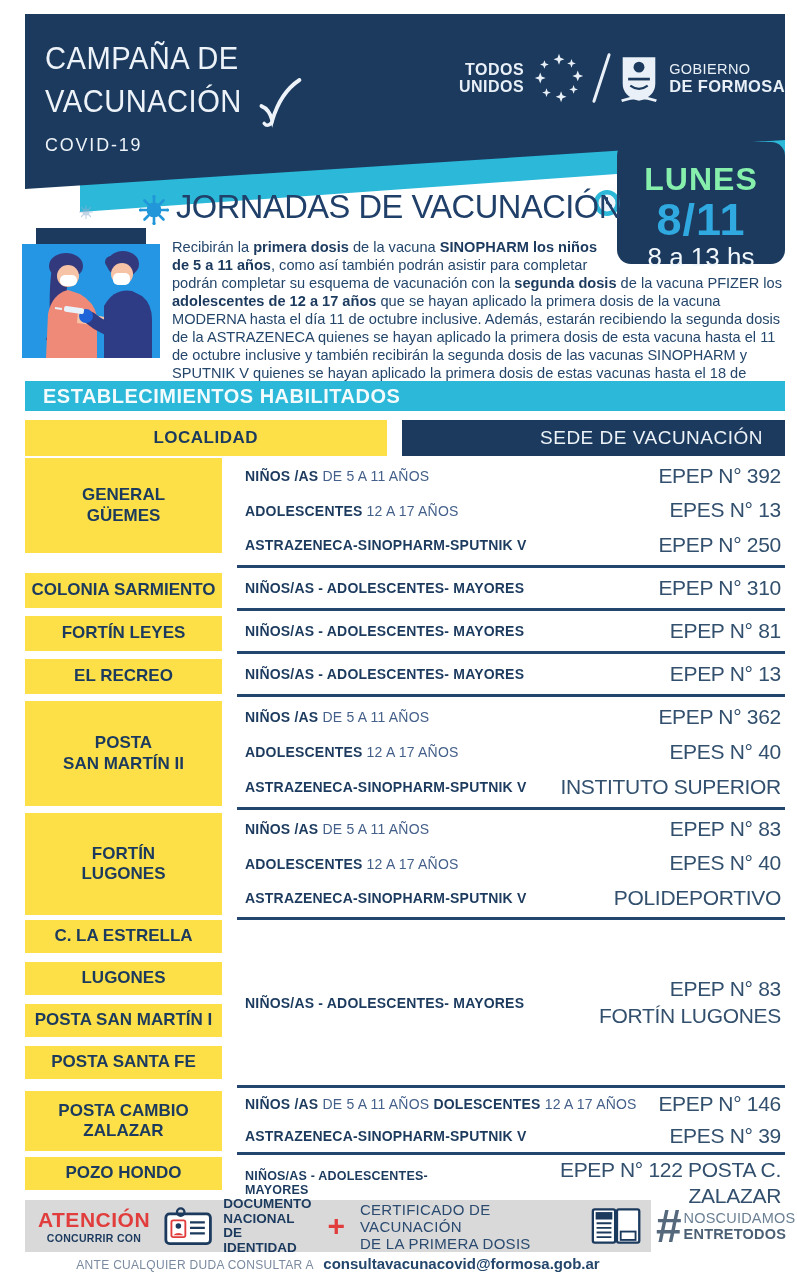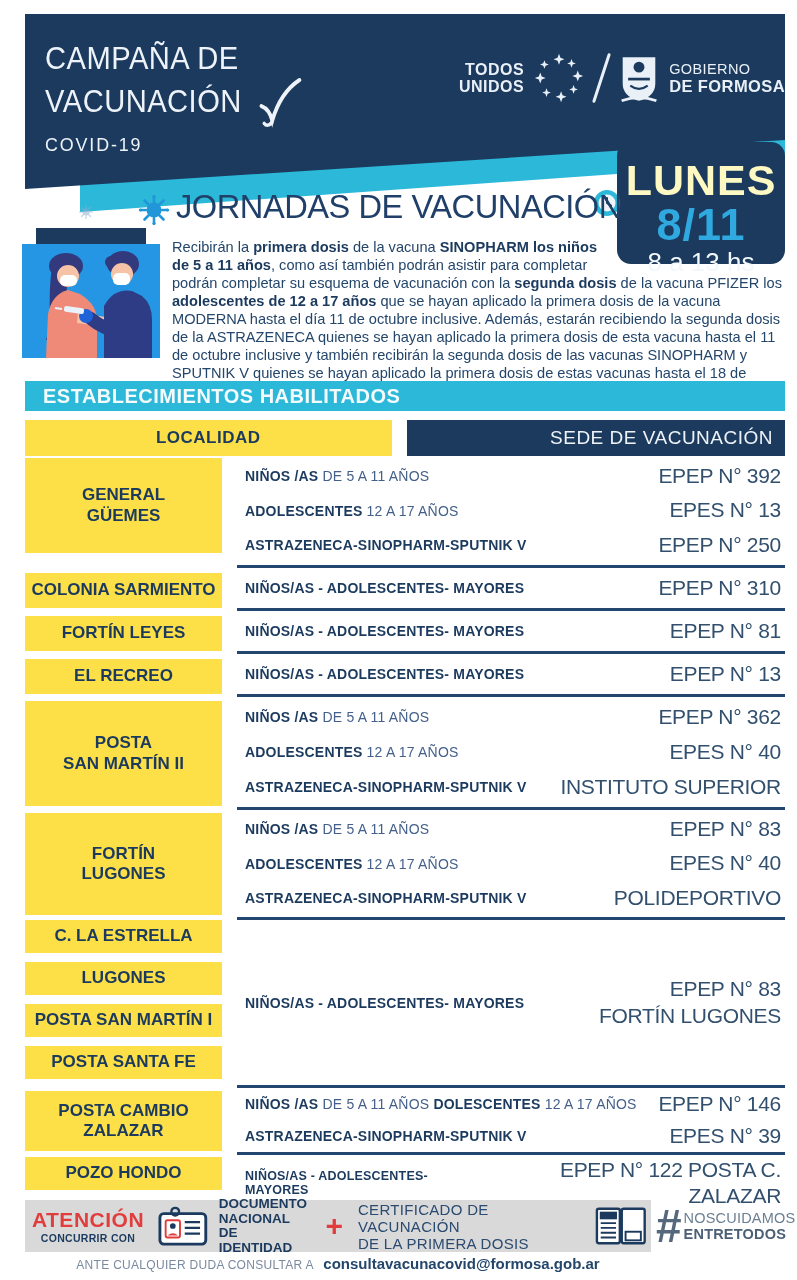--- a/index.html
+++ b/index.html
@@ -15,21 +15,21 @@
   .campaign .covid{font-size:19px;letter-spacing:2px;margin-top:6px;font-weight:400;}
   .logos{left:440px;top:52px;width:345px;display:flex;align-items:center;justify-content:flex-end;gap:10px;color:#e9f0f7;}
   .todos-txt{text-align:right;font-weight:bold;font-size:16px;line-height:17px;letter-spacing:.5px;}
   .slash{width:3px;height:52px;background:#e9f0f7;transform:rotate(18deg);border-radius:2px;margin:0 6px;}
   .gob-txt{font-size:14.5px;line-height:17px;letter-spacing:.4px;}
   .gob-txt .b{font-weight:bold;font-size:16.5px;}
 
   
   .badge{left:617px;top:142px;width:168px;height:122px;background:#1b3a5e;border-radius:14px;
          display:flex;flex-direction:column;align-items:center;justify-content:center;line-height:1.04;}
-  .badge .day{color:#fef9c3;font-weight:bold;font-size:43px;letter-spacing:1px;margin-top:28px;}
+  .badge .day{color:#86efac;font-weight:bold;font-size:32px;letter-spacing:1px;margin-top:28px;}
   .badge .date{color:#2fa9e0;font-weight:bold;font-size:45px;letter-spacing:1px;}
   .badge .hours{color:#f2f7fb;font-size:26px;}
   .clock{left:593px;top:189px;}
 
   
   .virus-s{left:78px;top:204px;opacity:.55;}
   .virus-l{left:138px;top:194px;}
   .jtitle{left:176px;top:187px;font-size:34px;color:#20406a;letter-spacing:-.5px;
           transform:scaleX(.96);transform-origin:left top;white-space:nowrap;}
   .intro{left:172px;top:238px;width:613px;font-size:14.6px;line-height:18px;color:#24466b;text-align:left;}
@@ -41,38 +41,38 @@
   
   .banner{left:25px;top:381px;width:760px;height:30px;background:#2bb8d9;color:#f4fbfd;
           display:flex;align-items:center;padding-left:18px;box-sizing:border-box;
           font-size:20px;letter-spacing:.5px;font-weight:bold;}
 
   
   .table{left:25px;top:420px;width:760px;}
   .thead{display:flex;height:36px;}
   .th{background:#1b3a5e;color:#eef3f8;display:flex;align-items:center;box-sizing:border-box;font-size:19px;letter-spacing:.5px;}
   .th.loc{width:197px;justify-content:center;}
-  .th.sede{flex:1;margin-left:15px;justify-content:flex-end;padding-right:12px;}
+  .th.sede{flex:1;margin-left:15px;justify-content:flex-end;padding-right:22px;}
 
   .grp{display:flex;box-sizing:border-box;}
   .loc-col{width:197px;display:flex;flex-direction:column;gap:9px;box-sizing:border-box;}
   .loc{background:#fde047;flex:1;display:flex;align-items:center;justify-content:center;
        color:#1b3a5e;font-weight:bold;font-size:17px;line-height:1.18;text-align:center;white-space:pre-line;}
   .sede-col{flex:1;margin-left:15px;display:flex;flex-direction:column;justify-content:space-evenly;box-sizing:border-box;}
   .grp.lined .sede-col{border-top:3px solid #22466e;}
   .srow{display:flex;align-items:center;justify-content:space-between;padding:2px 4px 2px 8px;}
   .slabel{font-size:14px;color:#1b3a5e;letter-spacing:.2px;}
   .slabel .b{font-weight:bold;}
   .slabel .r{font-weight:normal;color:#44608a;}
   .slabel.small{font-size:12.5px;}
   .sval{font-size:21px;color:#32506e;letter-spacing:-.3px;text-align:right;white-space:pre-line;line-height:1.25;}
 
   
   .fbar{left:25px;top:1200px;width:626px;height:52px;background:#d9d9d9;display:flex;align-items:center;
-        padding:0 4px;box-sizing:border-box;gap:11px;}
+        padding:0 10px;box-sizing:border-box;gap:11px;}
   .aten{display:flex;flex-direction:column;align-items:center;line-height:1;min-width:118px;}
   .aten .a1{color:#e23d3d;font-size:21px;font-weight:bold;letter-spacing:.5px;}
   .aten .a2{color:#1b3a5e;font-size:10.5px;font-weight:bold;margin-top:3px;letter-spacing:.3px;}
   .dni{color:#1b3a5e;font-weight:bold;font-size:13.5px;line-height:14.5px;white-space:pre-line;}
   .plus{color:#e23d3d;font-size:30px;font-weight:bold;line-height:1;margin:0 4px;}
   .cert{color:#2a4a70;font-size:15px;line-height:17px;white-space:pre-line;letter-spacing:.3px;}
   .hashblk{left:656px;top:1206px;display:flex;align-items:center;gap:2px;}
   .hash{color:#55687c;font-size:46px;font-weight:bold;line-height:40px;}
   .hashtxt{display:flex;flex-direction:column;line-height:16px;font-size:14.5px;letter-spacing:.2px;}
   .hashtxt .l1{color:#6b7f93;}

